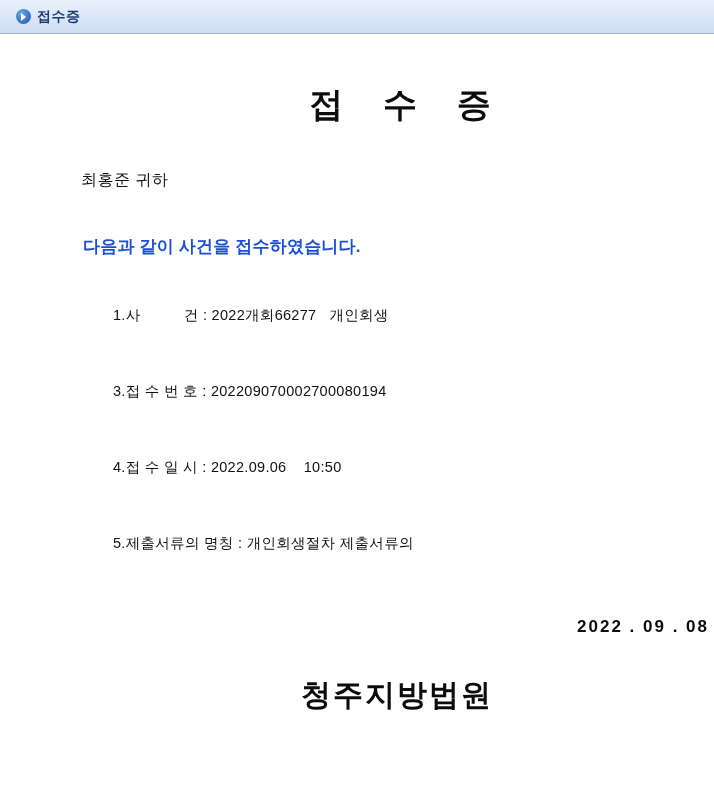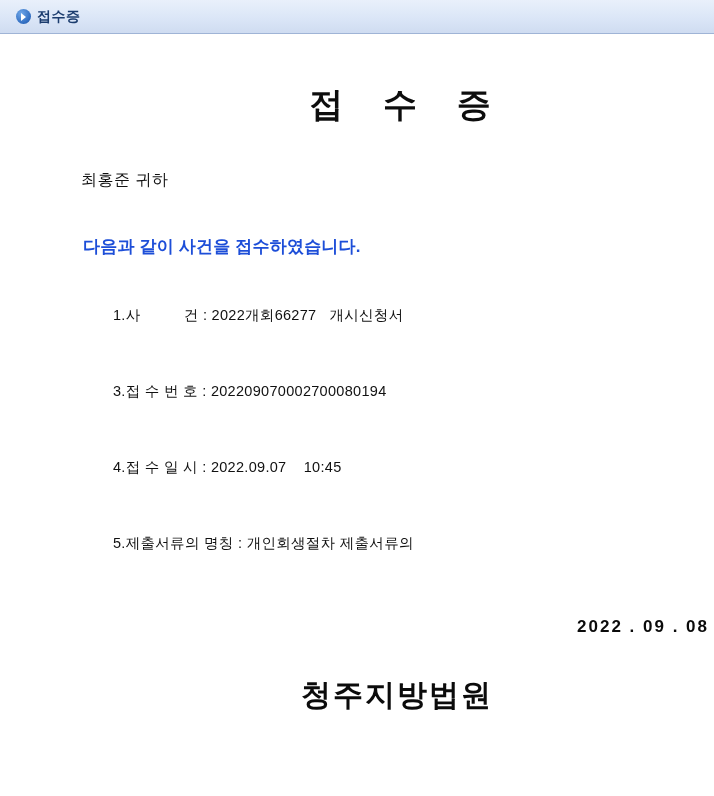--- a/index.html
+++ b/index.html
@@ -142,30 +142,30 @@
 
   <div class="doc-title">접 수 증</div>
 
   <div class="recipient">최홍준 귀하</div>
 
   <div class="lead">다음과 같이 사건을 접수하였습니다.</div>
 
   <div class="items">
 
     <div class="item">
-      <span>1.</span><span>사          건</span> : <span>2022개회66277   개시신청서</span>
+      <span>1.</span><span>사          건</span> : <span>2022개회66277   개인회생</span>
     </div>
 
 
     <div class="item">
       <span>3.</span><span>접 수 번 호</span> : <span>202209070002700080194</span>
     </div>
 
     <div class="item">
-      <span>4.</span><span>접 수 일 시</span> : <span>2022.09.07    10:45</span>
+      <span>4.</span><span>접 수 일 시</span> : <span>2022.09.06    10:50</span>
     </div>
 
     <div class="item">
       <span>5.</span><span>제출서류의 명칭</span> : <span>개인회생절차 제출서류의</span>
     </div>
 
   </div>
 
   <div class="date-line">2022 . 09 . 08</div>
 

